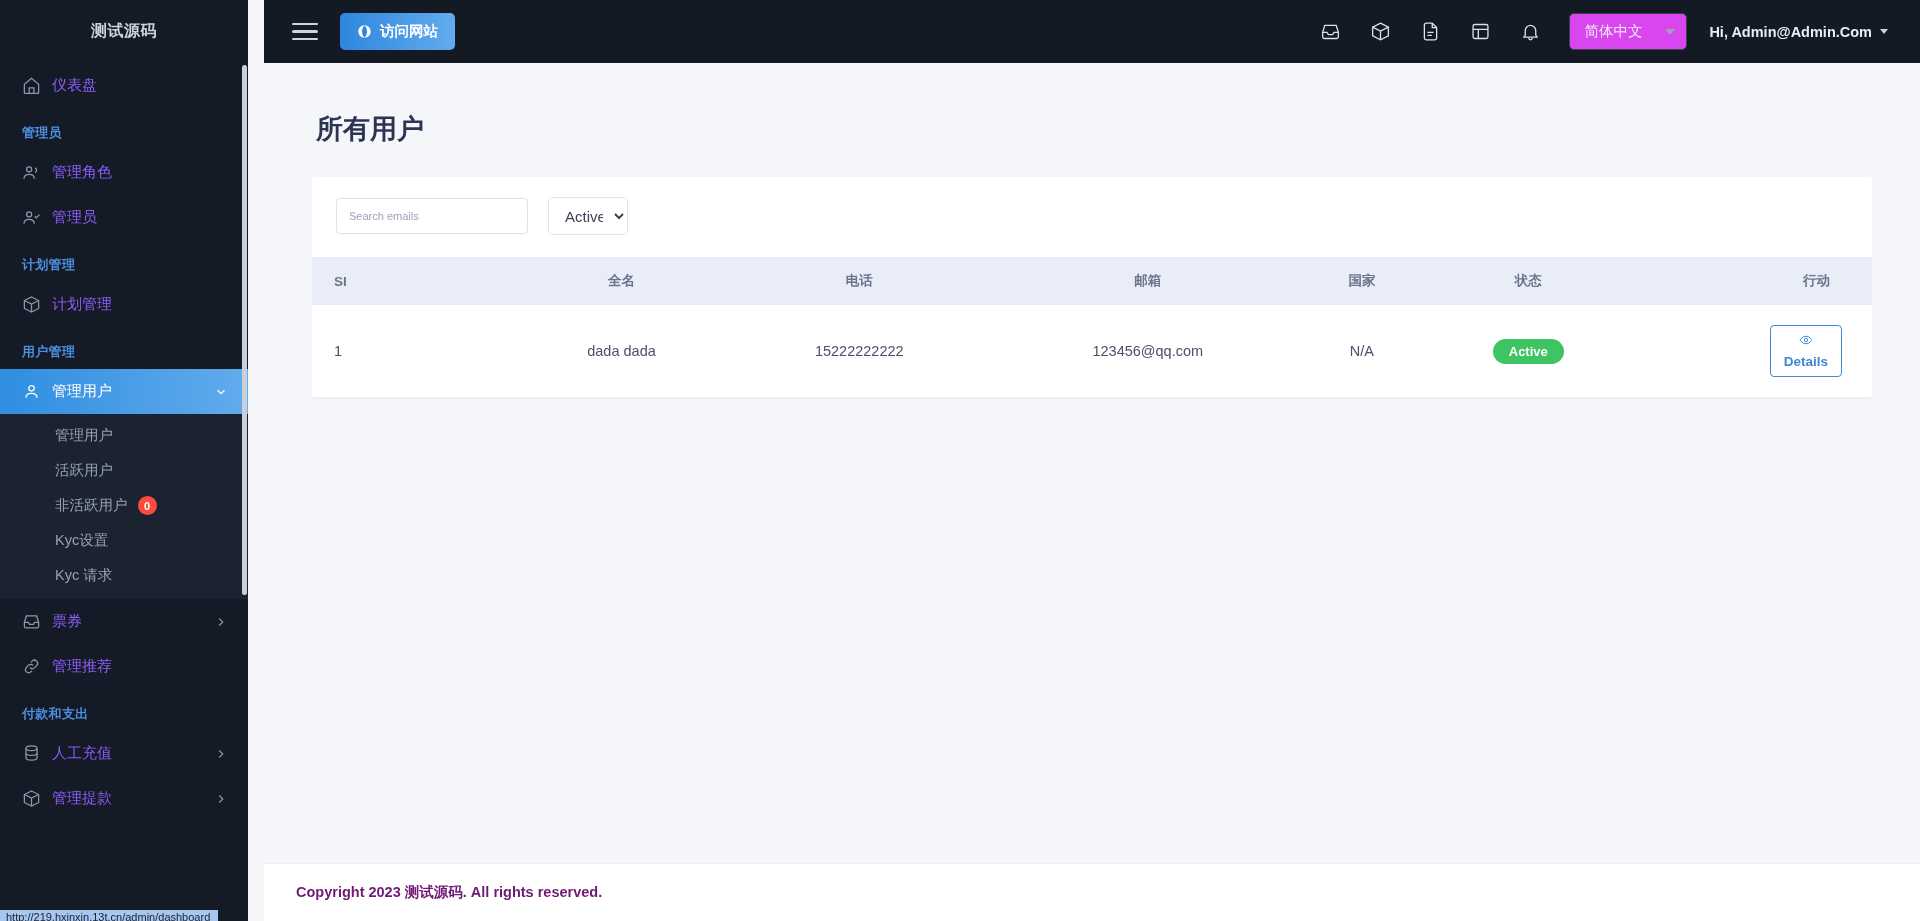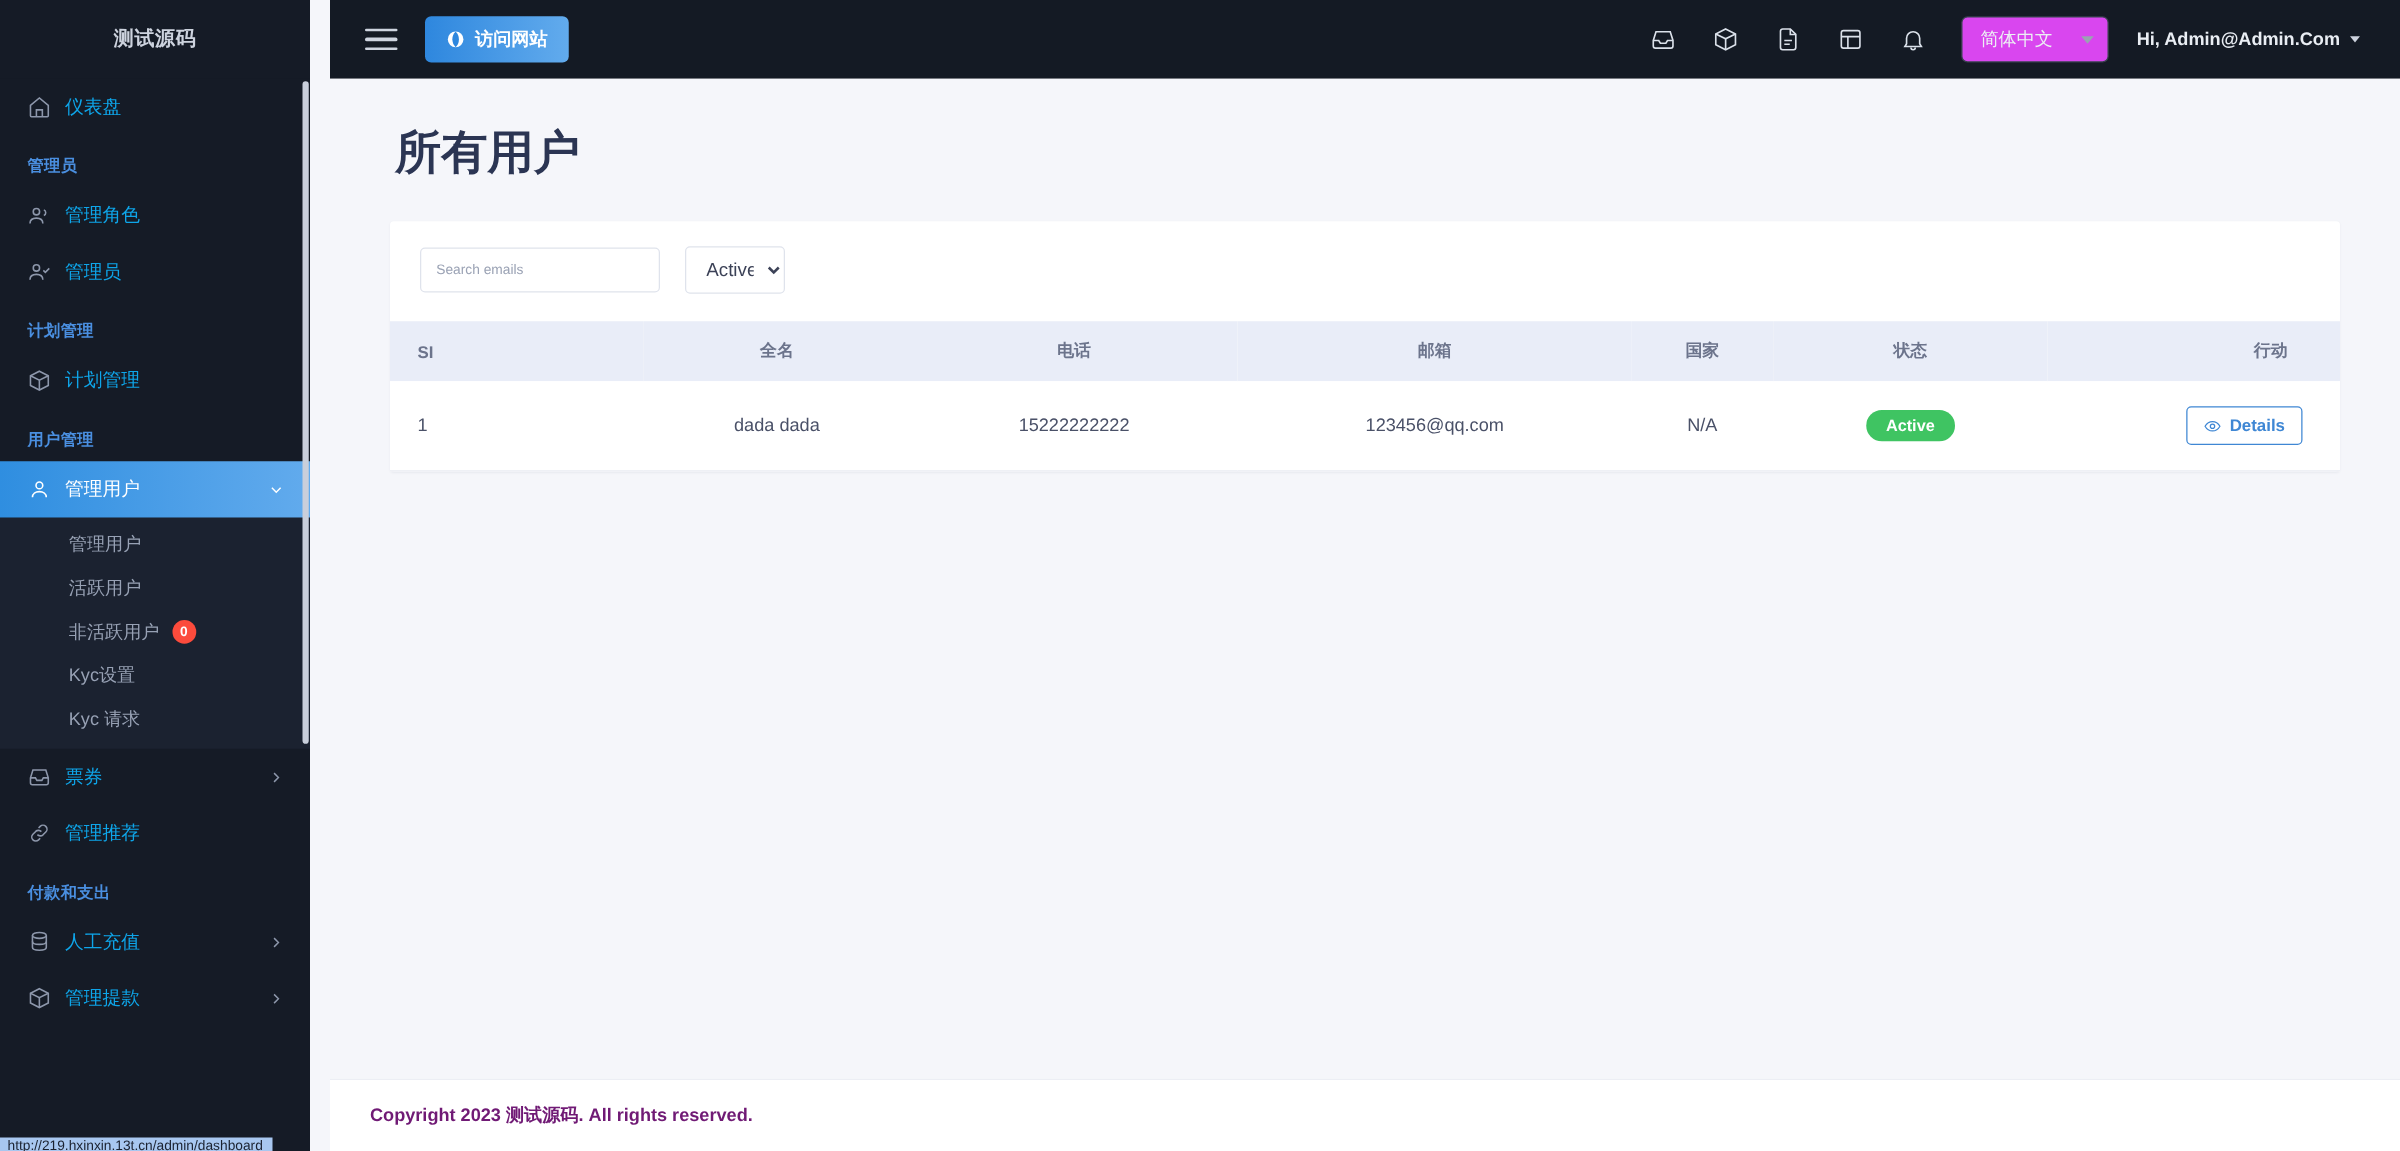--- a/index.html
+++ b/index.html
@@ -31,21 +31,21 @@
     position:absolute; left:242px; top:2px; width:5px; height:530px;
     background:#c9cfdb; border-radius:3px; z-index:9;
   }
   .sec-label {
     color: #4a8fe0; font-size: 13px; font-weight: 700;
     padding: 16px 0 8px 22px; letter-spacing: .3px;
   }
   .nav-item {
     display: flex; align-items: center;
     height: 45px; padding: 0 20px 0 22px;
-    color: #0ea5e9; font-size: 15px;
+    color: #8b5cf6; font-size: 15px;
     cursor: pointer; position: relative;
   }
   .nav-item .ico { width: 30px; flex: 0 0 30px; display: flex; align-items: center; }
   .nav-item .ico svg { width: 19px; height: 19px; stroke: #8d97ab; fill: none; stroke-width: 1.6; }
   .nav-item .txt { flex: 1; white-space: nowrap; }
   .nav-item .chev { width: 14px; height: 14px; flex: 0 0 14px; }
   .nav-item .chev svg { width: 14px; height: 14px; stroke: #8d97ab; fill: none; stroke-width: 2; }
   .nav-item.active {
     background: linear-gradient(90deg,#2f8ee0 0%,#62abed 100%);
     color: #ffffff;
@@ -106,22 +106,22 @@
   }
   .user-greet .caret-d { border-top-color: #cdd3de; border-left-width:4px; border-right-width:4px; border-top-width:5px; }
 
   
   #main {
     flex: 1; background: #f5f6fa;
     padding: 34px 48px 0 48px;
     overflow: hidden;
   }
   .page-title {
-    color: #2b3553; font-size: 37px; font-weight: 700;
-    margin: 0 0 30px 4px;
+    color: #2b3553; font-size: 27px; font-weight: 700;
+    margin: 14px 0 30px 4px;
   }
   .card { background: #fff; border-radius: 3px; box-shadow: 0 1px 2px rgba(20,30,60,.06); }
   .filter-bar {
     display: flex; align-items: center; gap: 20px;
     padding: 20px 24px 22px 24px;
   }
   .search-input {
     width: 192px; height: 36px;
     border: 1px solid #dfe3ec; border-radius: 4px;
     padding: 0 12px; font-size: 11px; color: #3c4257;
@@ -155,20 +155,21 @@
     display: inline-block; background: #3fc462; color: #fff;
     font-size: 13px; font-weight: 700;
     border-radius: 14px; padding: 5px 16px;
   }
   .details-btn {
     display: inline-flex; align-items: center; gap: 7px;
     border: 1px solid #3f87d4; color: #3f87d4; background: #fff;
     font-size: 13.5px; font-weight: 700;
     border-radius: 4px; padding: 7px 13px; cursor: pointer;
     font-family: "Liberation Sans", sans-serif;
+    flex-direction: column;
   }
   .details-btn svg { width: 14px; height: 14px; stroke: #3f87d4; fill: none; stroke-width: 1.7; }
 
   
   #footer {
     height: 58px; background: #ffffff;
     display: flex; align-items: center;
     padding-left: 32px;
     color: #701a75; font-size: 14.5px; font-weight: 700;
     flex: 0 0 58px;

